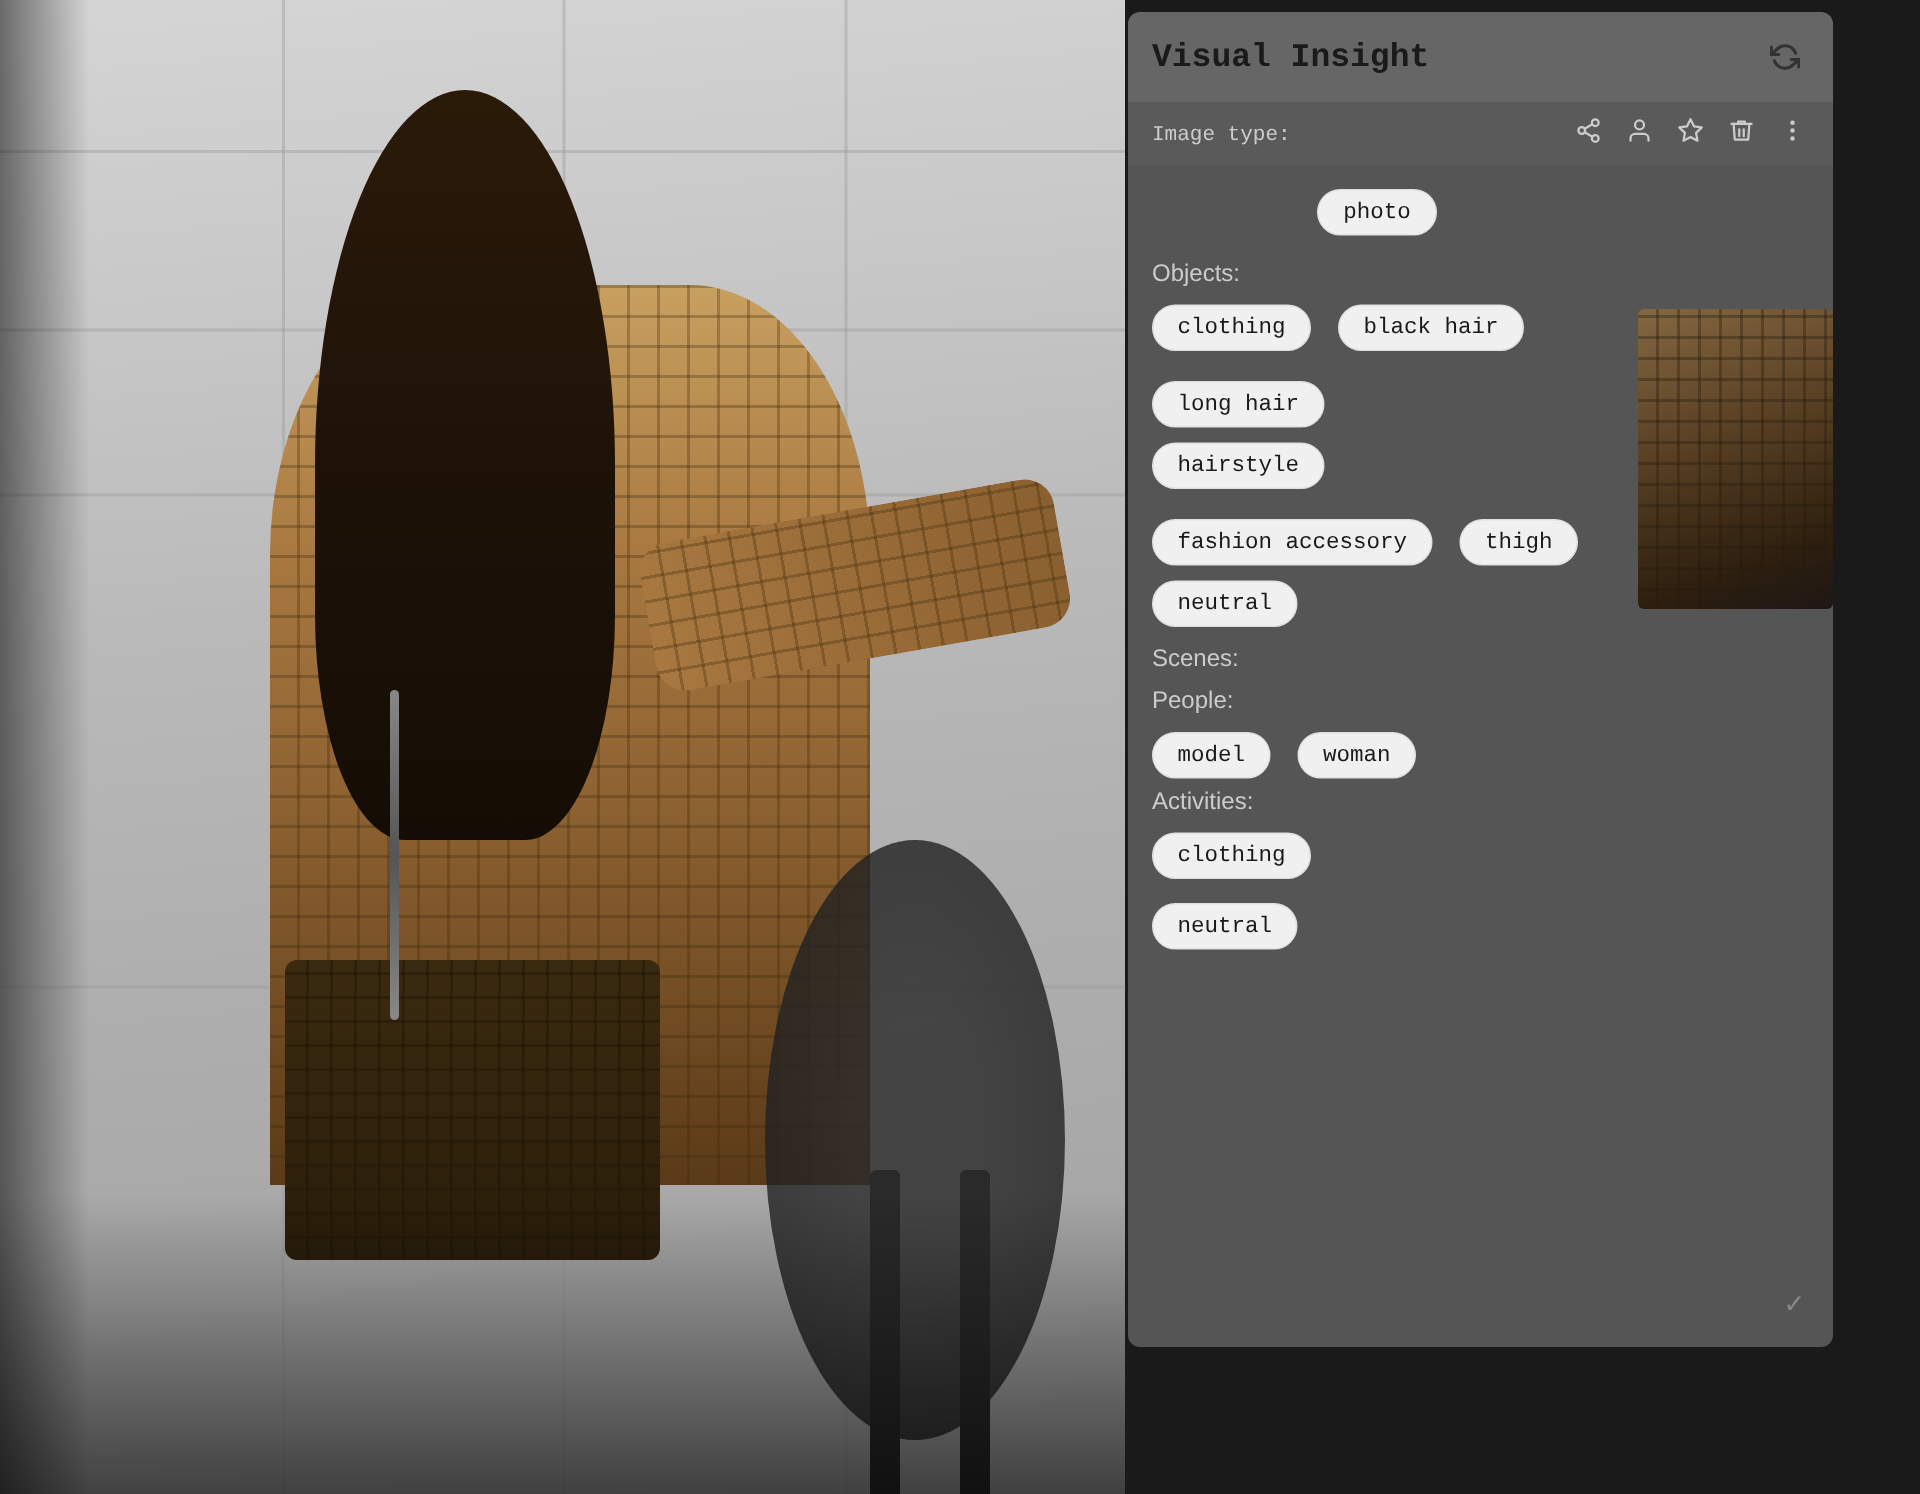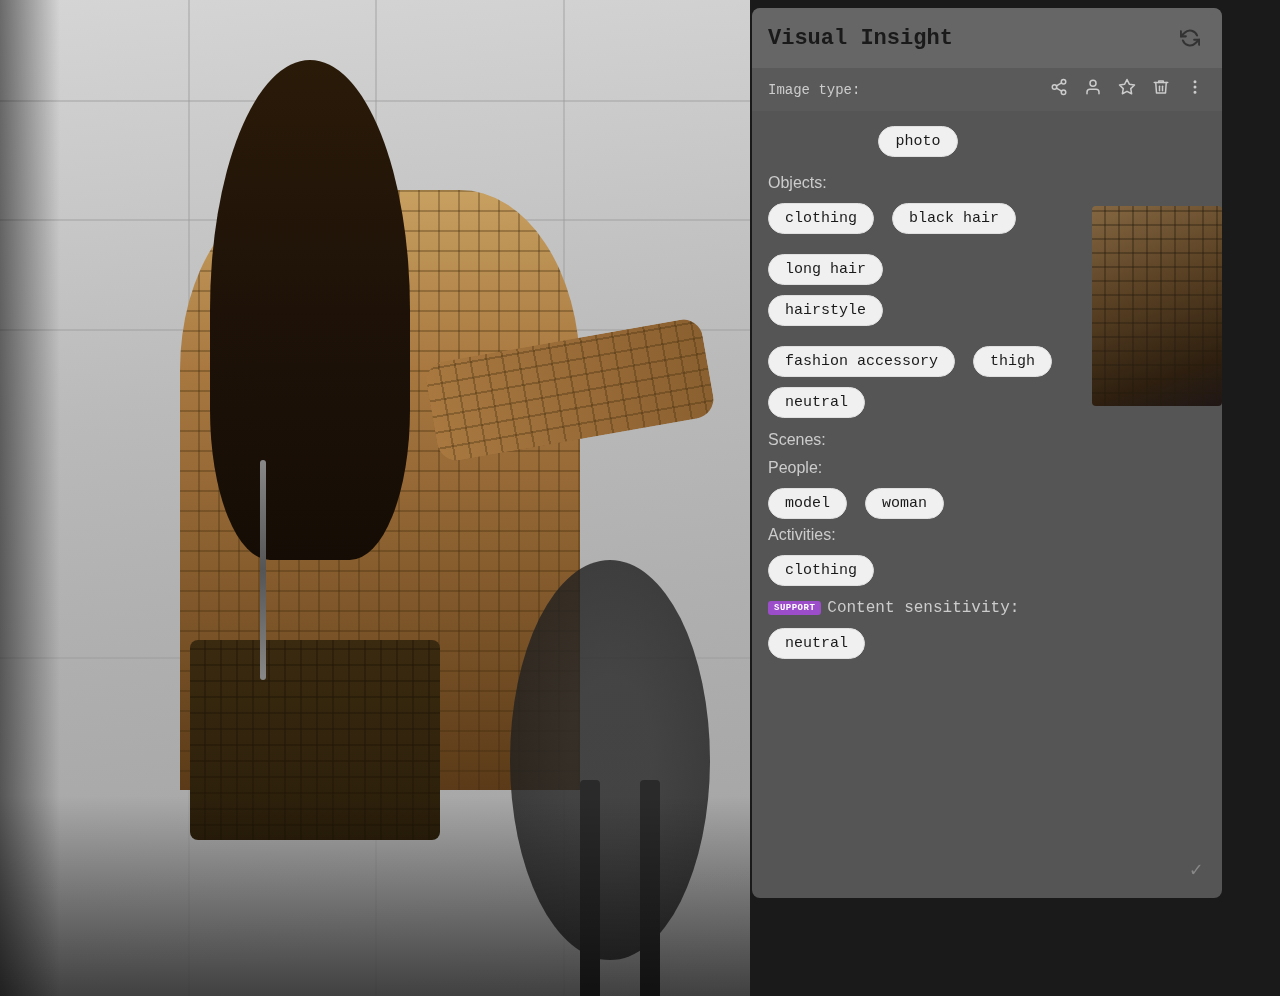--- a/index.html
+++ b/index.html
@@ -458,24 +458,20 @@
     </div>
 
     <div style="margin-top: 4px;">
       <div class="section-label">Activities:</div>
       <div class="tags-row">
         <span class="tag">clothing</span>
       </div>
     </div>
 
     <div style="margin-top: 10px;">
-      <div class="sensitivity-label-row">
-        <span class="support-badge">SUPPORT</span>
-        <span class="sensitivity-text">Content sensitivity:</span>
-      </div>
       <div class="tags-row">
         <span class="tag">neutral</span>
       </div>
     </div>
 
     <div class="thumbnail-area">
       <div class="thumbnail-img" style="background: repeating-linear-gradient(0deg, transparent 0px, transparent 12px, rgba(30,20,5,0.35) 12px, rgba(30,20,5,0.35) 14px), repeating-linear-gradient(90deg, transparent 0px, transparent 12px, rgba(30,20,5,0.35) 12px, rgba(30,20,5,0.35) 14px), linear-gradient(160deg, #8b6a40 0%, #5c4020 40%, #2a1a08 80%, #1a1010 100%);">
       </div>
     </div>
 

